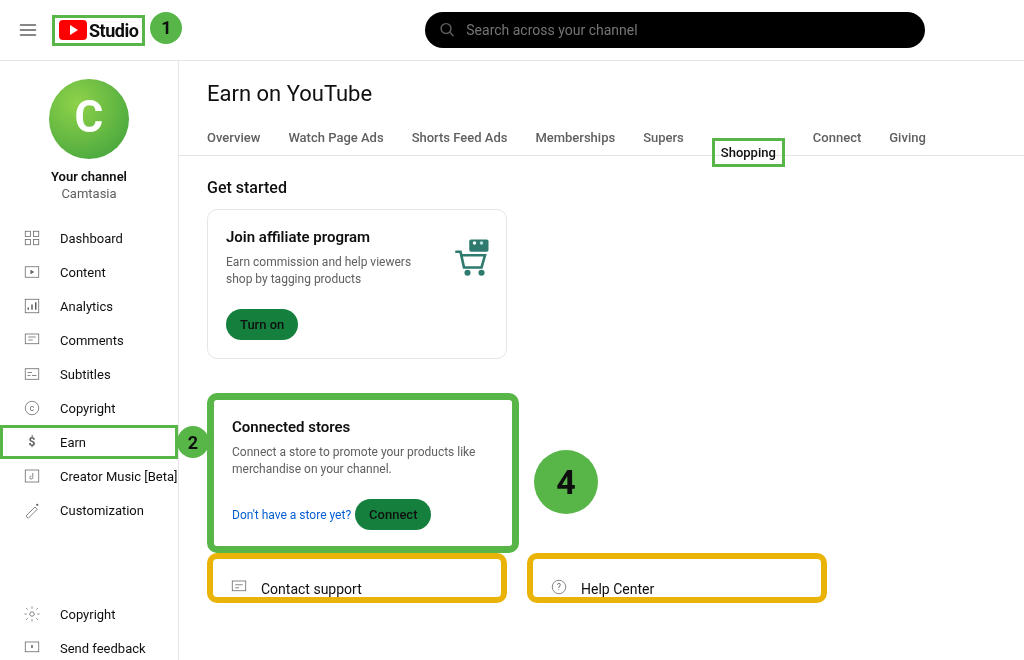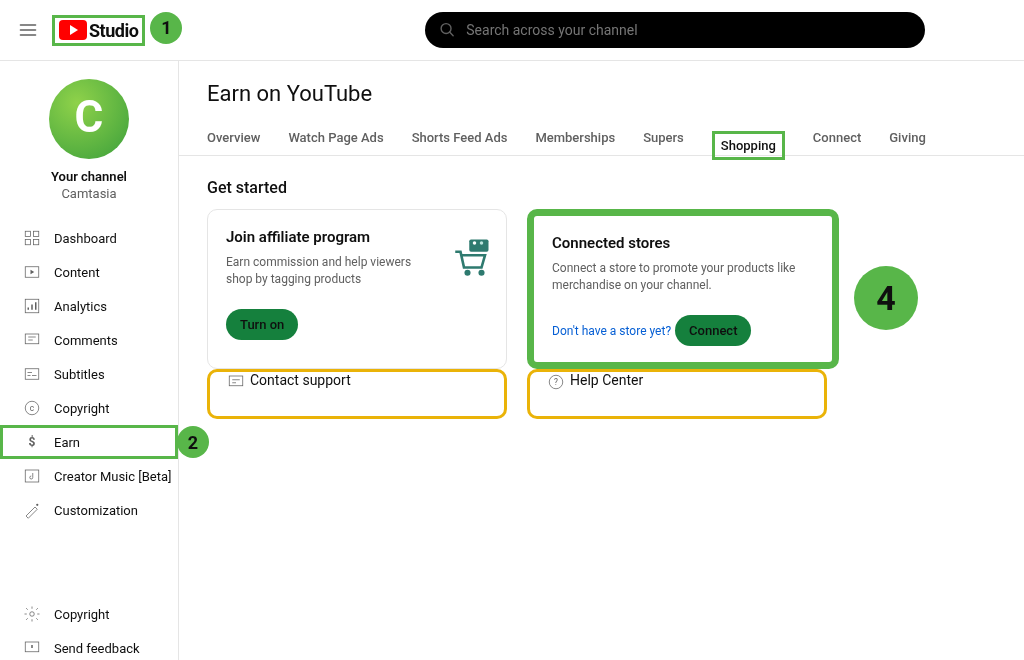--- a/index.html
+++ b/index.html
@@ -15,41 +15,41 @@
   .searchbar input { border:none; background:transparent; outline:none; font-size:14px; margin-left:10px; width:100%; color:#606060;}
 
   .layout { display:flex; height: calc(660px - 48px); }
   .sidebar { width: 178px; padding-top: 18px; display:flex; flex-direction:column; }
   .avatar-area { display:flex; flex-direction:column; align-items:center; margin-bottom: 14px;}
   .avatar { width: 80px; height:80px; border-radius:50%; background: radial-gradient(circle at 35% 30%, #8fd24a, #3b9f3b); display:flex; align-items:center; justify-content:center; color:#fff; font-size:44px; font-weight:700;}
   .avatar span { transform: translateY(-2px);}
   .channel-name { font-size:13px; font-weight:600; margin-top:10px;}
   .channel-sub { font-size:13px; color:#606060; margin-top:2px;}
   .side-list { margin-top: 6px; }
-  .side-item { height:34px; display:flex; align-items:center; padding-left:22px; font-size:13px; color:#0f0f0f; cursor:pointer; gap: 12px;}
+  .side-item { height:34px; display:flex; align-items:center; padding-left:22px; font-size:13px; color:#0f0f0f; cursor:pointer; gap: 18px;}
   .side-item .ic { width:20px; height:20px; display:flex; align-items:center; justify-content:center; color:#606060;}
   .side-item.highlight { border:3px solid #58b649; padding-left:19px; height:34px; }
   .side-bottom { margin-top:auto; margin-bottom: 8px; }
 
   .main { flex:1; padding: 20px 28px; overflow:auto; border-left: 1px solid #e5e5e5;}
   .page-title { font-size:22px; font-weight:400; margin-bottom: 14px;}
   .tabs { display:flex; gap: 28px; border-bottom:1px solid #e5e5e5; margin: 0 -28px; padding: 0 28px; align-items:center;}
   .tab { font-size:13px; font-weight:500; color:#606060; padding: 10px 0; cursor:pointer;text-align:right; }
-  .tab.highlight { border:3px solid #58b649; padding: 4px 6px; position:relative; top:8px; color:#0f0f0f;}
+  .tab.highlight { border:3px solid #58b649; padding: 4px 6px; position:relative; top:15px; color:#0f0f0f;}
   .section-h { font-size:16px; font-weight:500; margin: 22px 0 12px; }
-  .cards-row { display:flex; gap: 20px; }
+  .cards-row { display:flex; gap: 34px; flex-direction: column; }
   .card { border:1px solid #e5e5e5; border-radius:10px; padding: 18px 18px 16px; width: 300px; min-height: 150px; position:relative;}
   .card h3 { font-size:15px; font-weight:600; margin-bottom:8px;}
   .card p { font-size:12px; color:#606060; line-height:1.45; max-width: 210px;}
   .card .link { font-size:12px; color:#065fd4; cursor:pointer; display:inline-block; margin-top:4px;}
   .pill-btn { margin-top: 20px; display:inline-block; background:#15803d; border-radius:18px; padding:8px 14px; font-size:13px; font-weight:500; cursor:pointer;}
   .card.highlight { border:7px solid #58b649; width: 312px;}
   .cart-illus { position:absolute; right:14px; top:26px; width:42px; height:42px; }
   .help-row { display:flex; gap:20px; }
-  .help-item { border:3px solid #eab308; border-radius:10px; width:300px; height:50px; display:flex; align-items:flex-start; padding-left:16px; gap:4px; font-size:14px; cursor:pointer;}
+  .help-item { border:6px solid #eab308; border-radius:10px; width:300px; height:50px; display:flex; align-items:flex-end; padding-left:16px; gap:12px; font-size:14px; cursor:pointer;}
   .help-item .ic { width:20px; height:20px; color:#606060; display:flex; align-items:center; justify-content:center;}
 
   .step-badge { position:absolute; width:32px; height:32px; border-radius:50%; background:#58b649; color:#0f0f0f; font-size:18px; font-weight:700; display:flex; align-items:center; justify-content:center; z-index:10;}
   .big-badge { width:64px; height:64px; font-size:34px; }
 </style>
 </head>
 <body>
 
 <div class="topbar">
   <div class="menu-btn">

